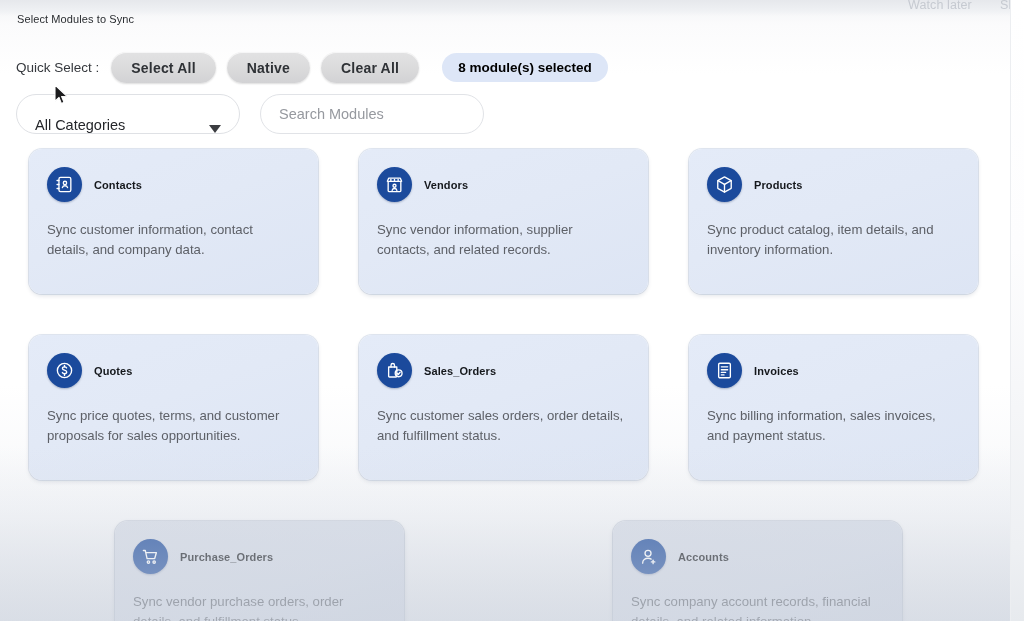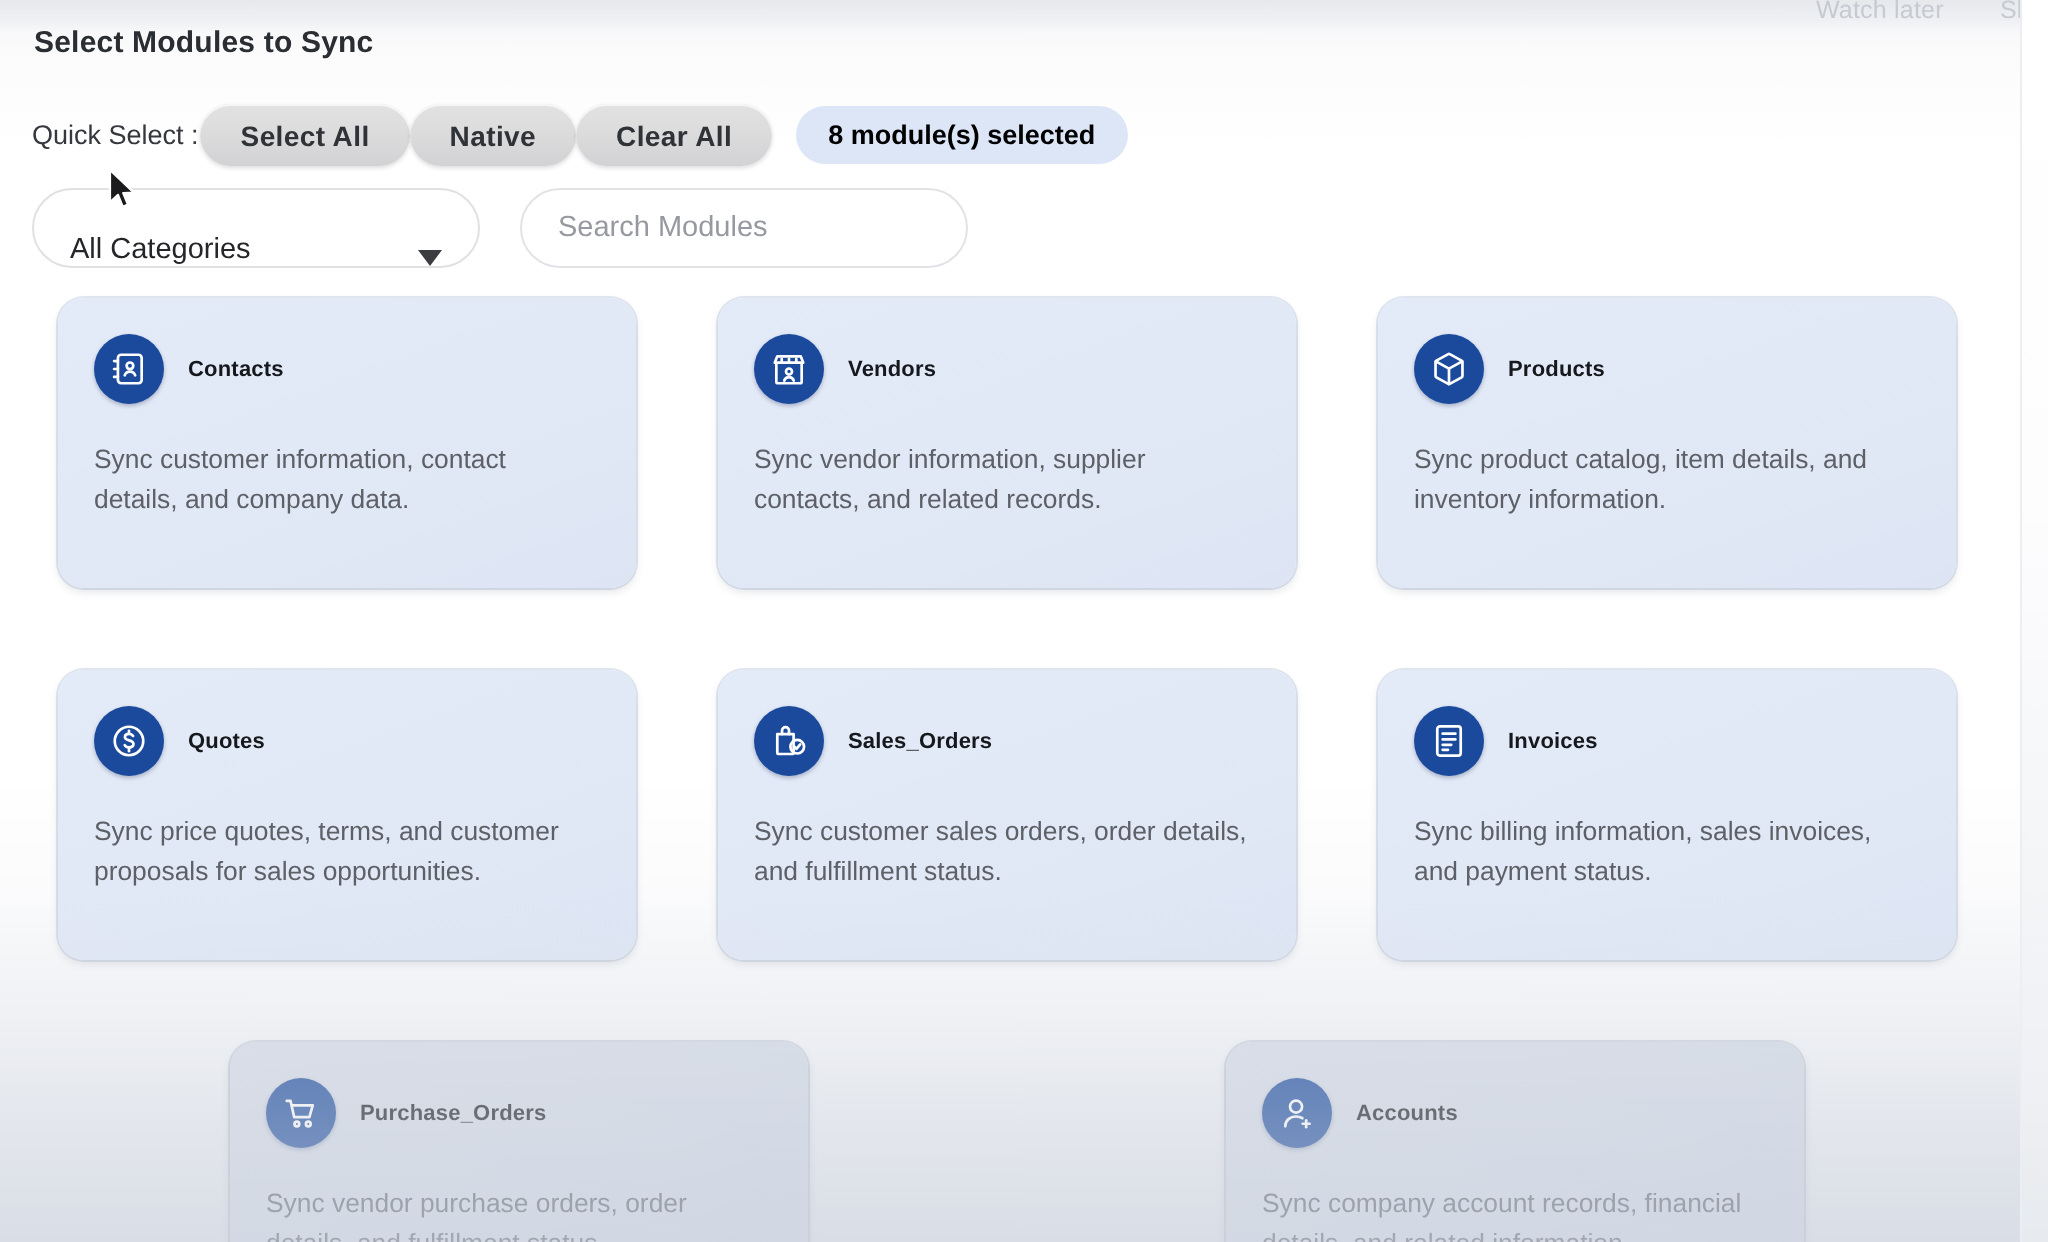--- a/index.html
+++ b/index.html
@@ -46,32 +46,32 @@
     width: 14px; height: 621px;
     background: linear-gradient(180deg,#ffffff 0%, #fdfdfe 40%, #eef0f3 88%, #e7eaee 100%);
     border-left: 1px solid #eceef1;
     pointer-events: none;
   }
 
   
   .page-title {
     position: absolute;
     left: 17px; top: 13px;
-    font-size: 15px;
-    font-weight: 700;
+    font-size: 11px;
+    font-weight: 400;
     color: #2a2d31;
     letter-spacing: .1px;
   }
 
   .quick-row {
     position: absolute;
     left: 16px; top: 52px;
     display: flex;
     align-items: center;
-    gap: 0;
+    gap: 11px;
   }
   .quick-label {
     font-size: 13.5px;
     color: #35383d;
     margin-right: 1px;
     white-space: nowrap;
   }
   .pill-btn {
     height: 31px;
     padding: 0 20px;

